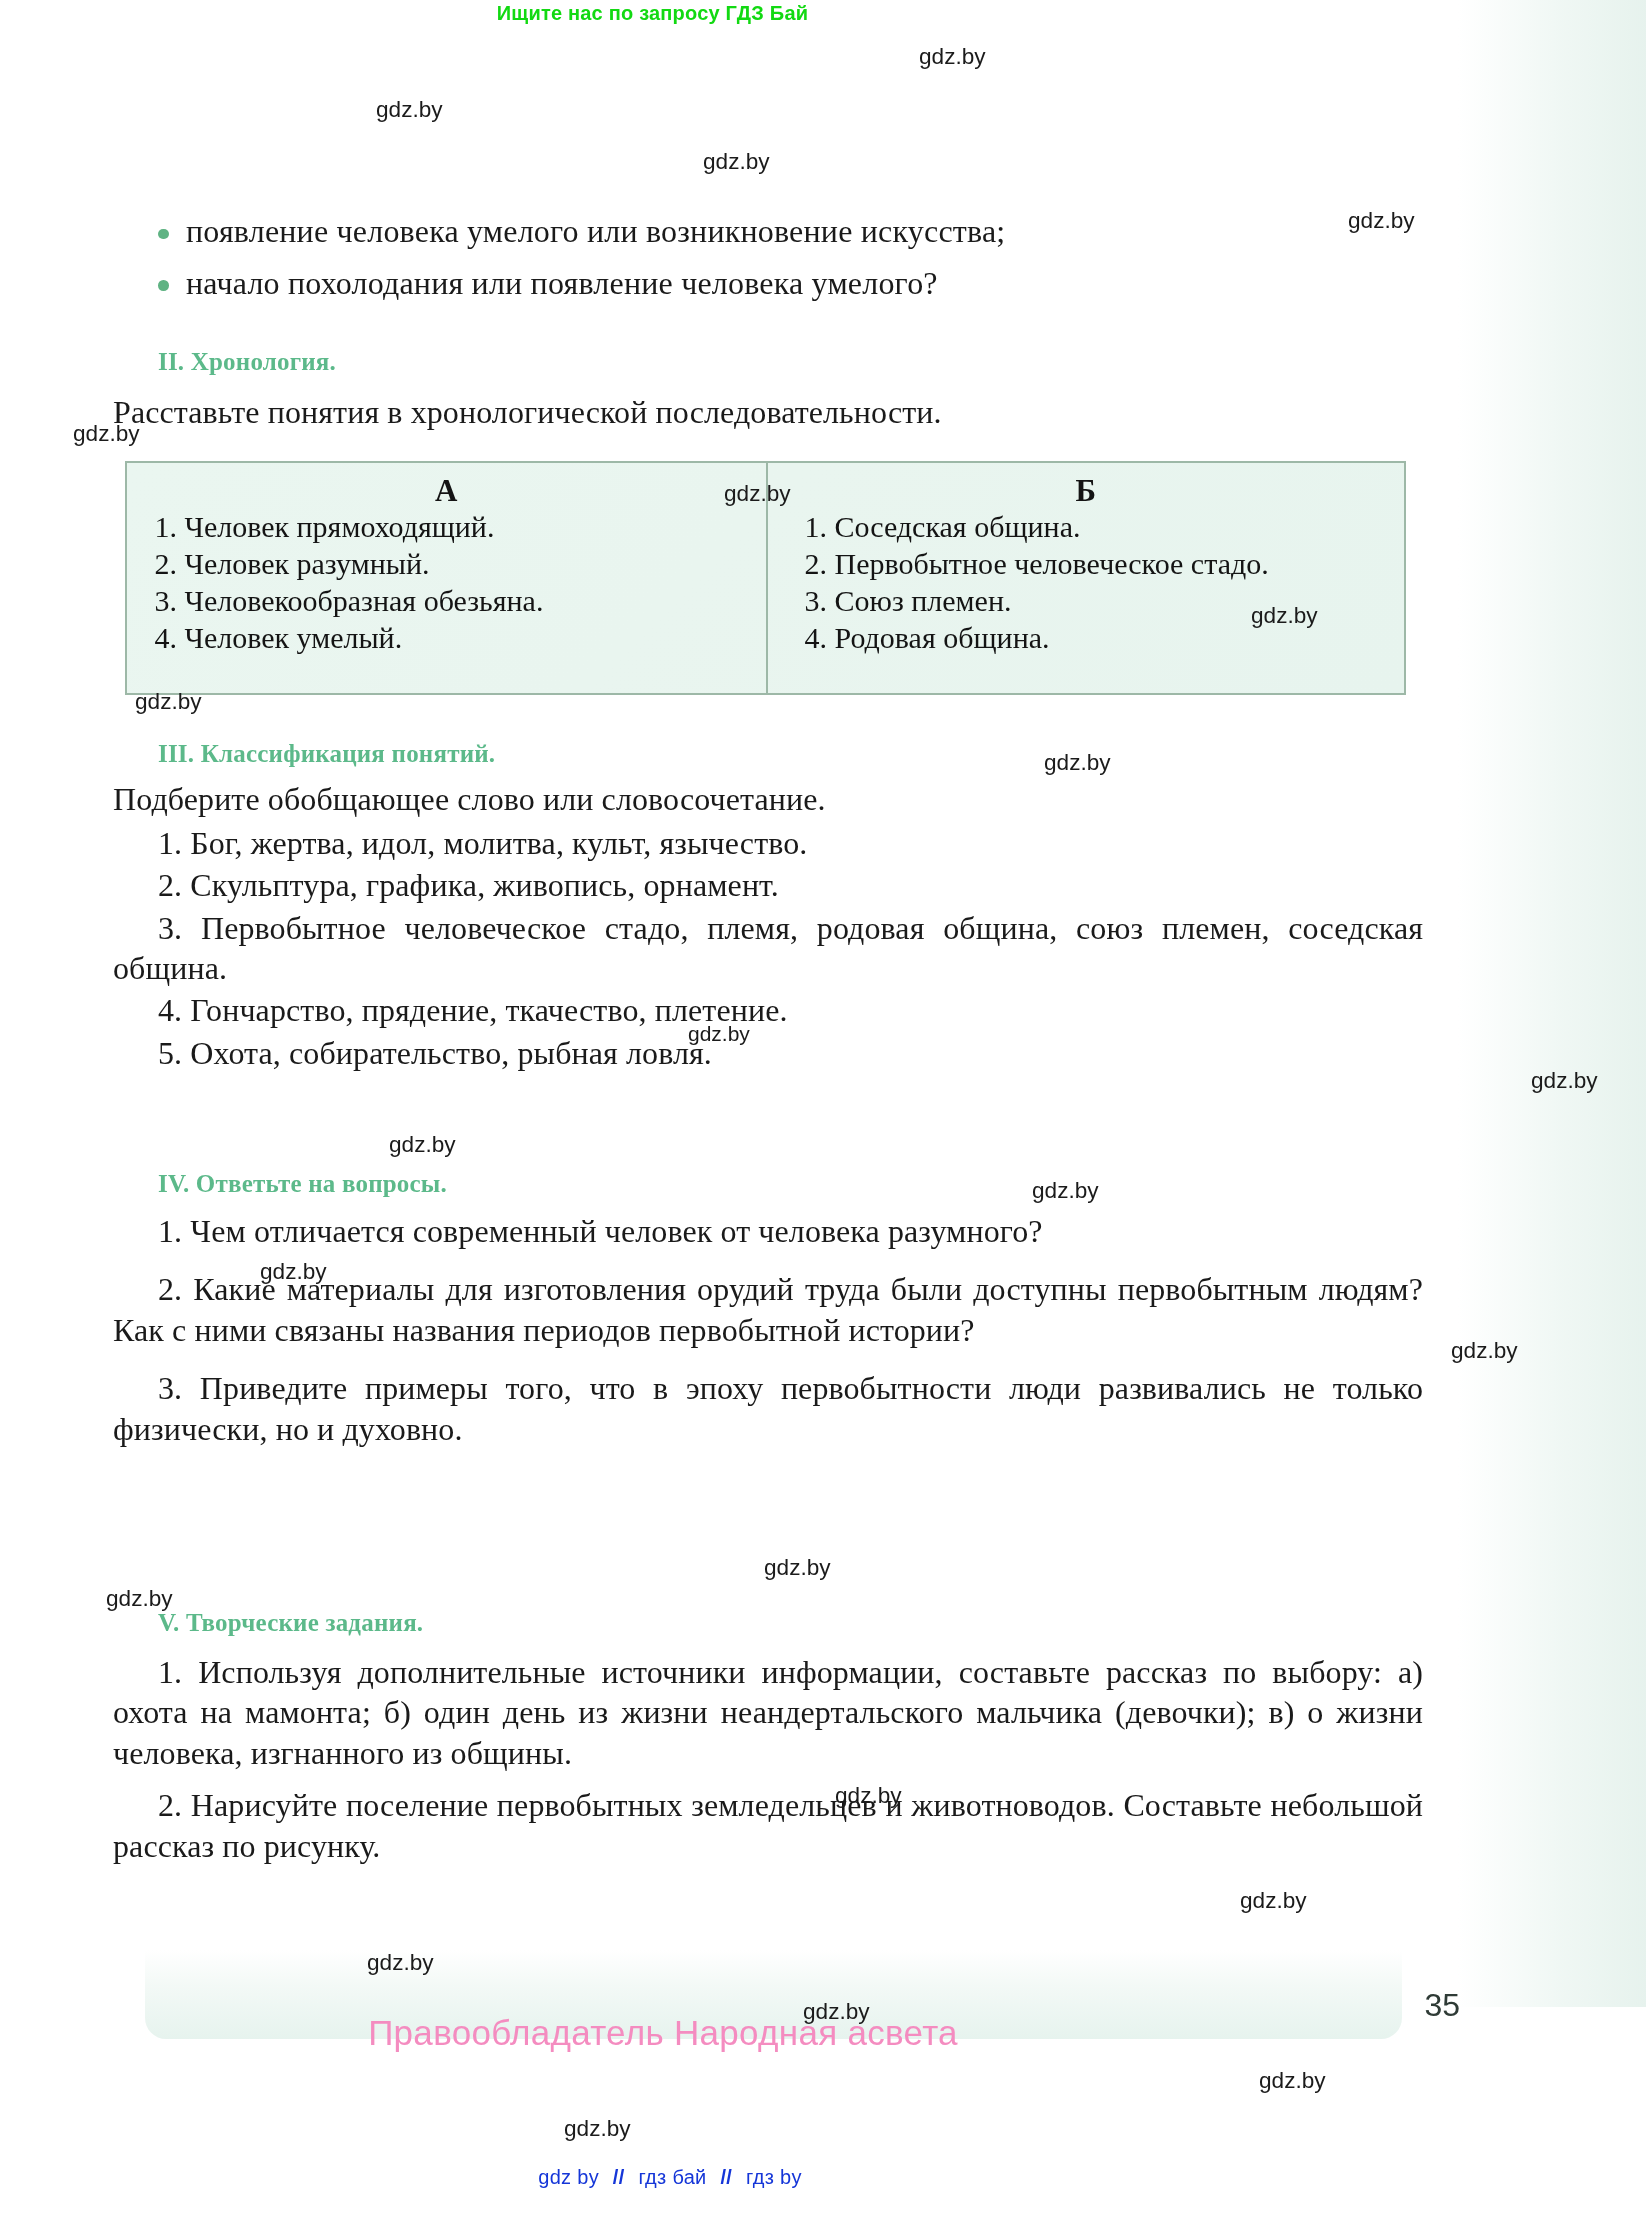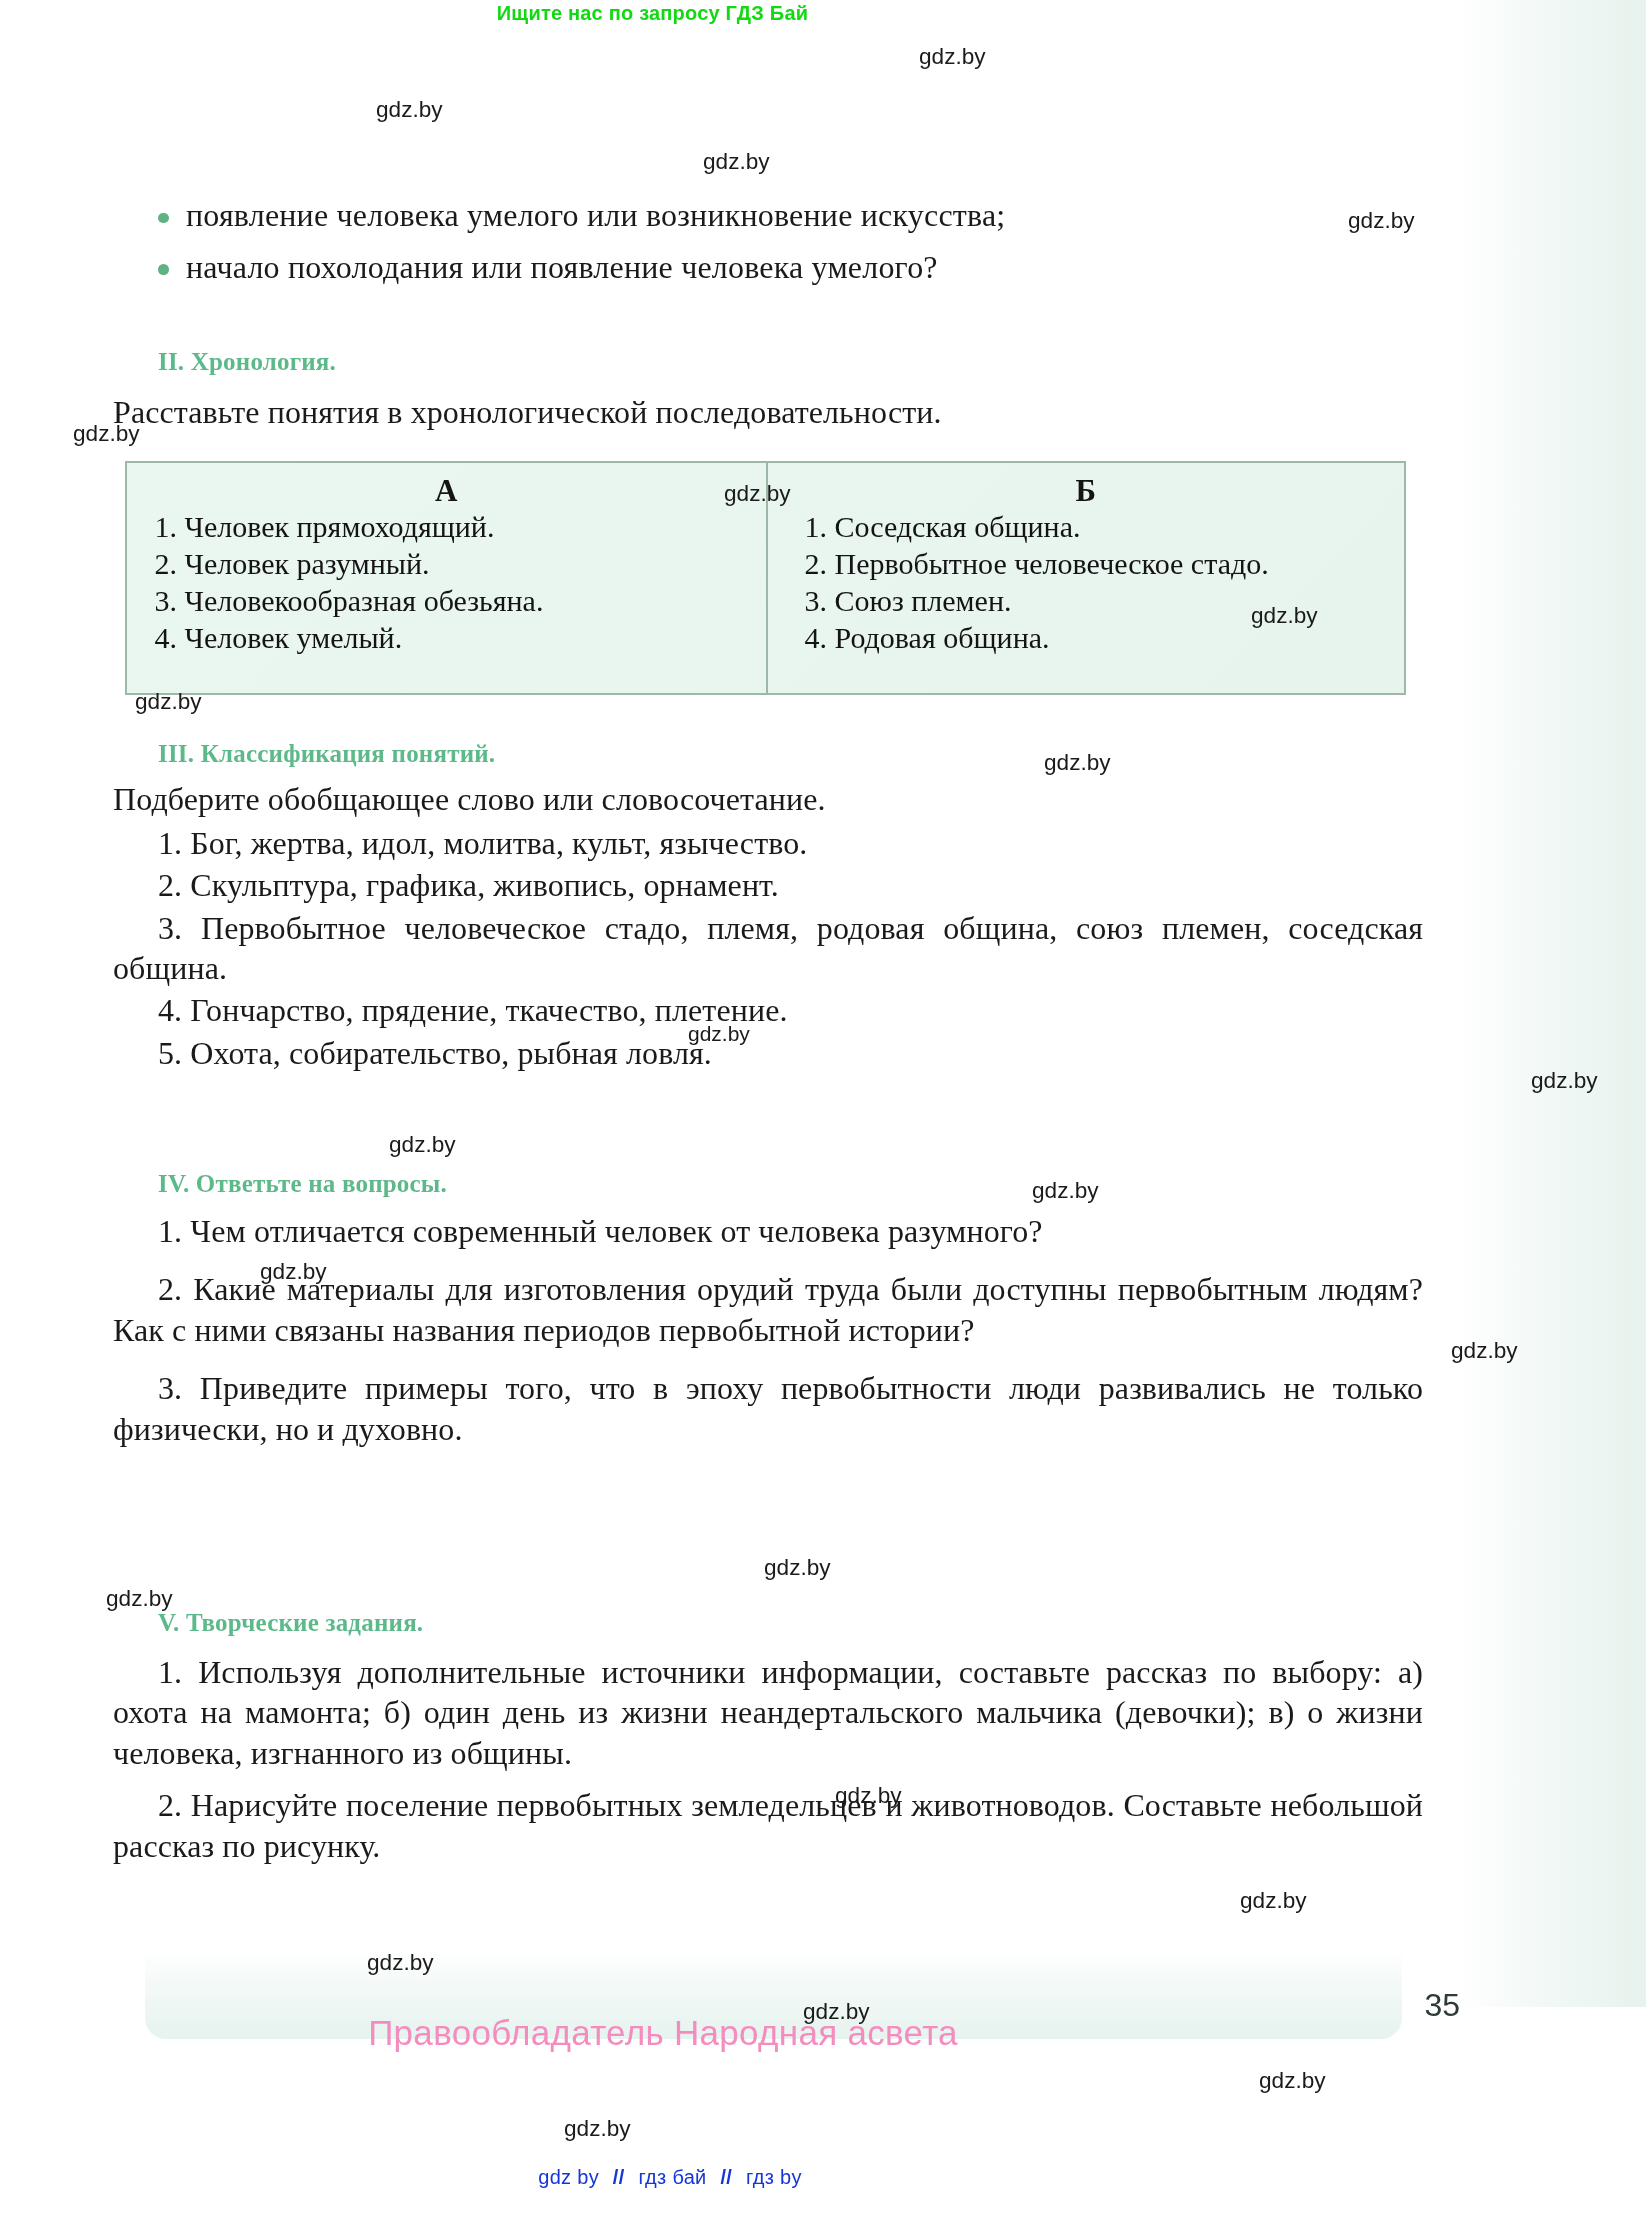--- a/index.html
+++ b/index.html
@@ -191,21 +191,21 @@
 </head>
 <body>
 
 <div id="page-edge-right"></div>
 <div id="footer-panel"></div>
 
 <div id="top-banner">Ищите нас по запросу ГДЗ Бай</div>
 
 <div id="content">
 
-  <div class="col" style="top:195px;">
+  <div class="col" style="top:211px;">
     <div class="bullet-line">
       <span class="bullet-dot"></span>
       <span>появление человека умелого или возникновение искусства;</span>
     </div>
     <div class="bullet-line" style="margin-top:11.3px;">
       <span class="bullet-dot"></span>
       <span>начало похолодания или появление человека умелого?</span>
     </div>
   </div>
 

